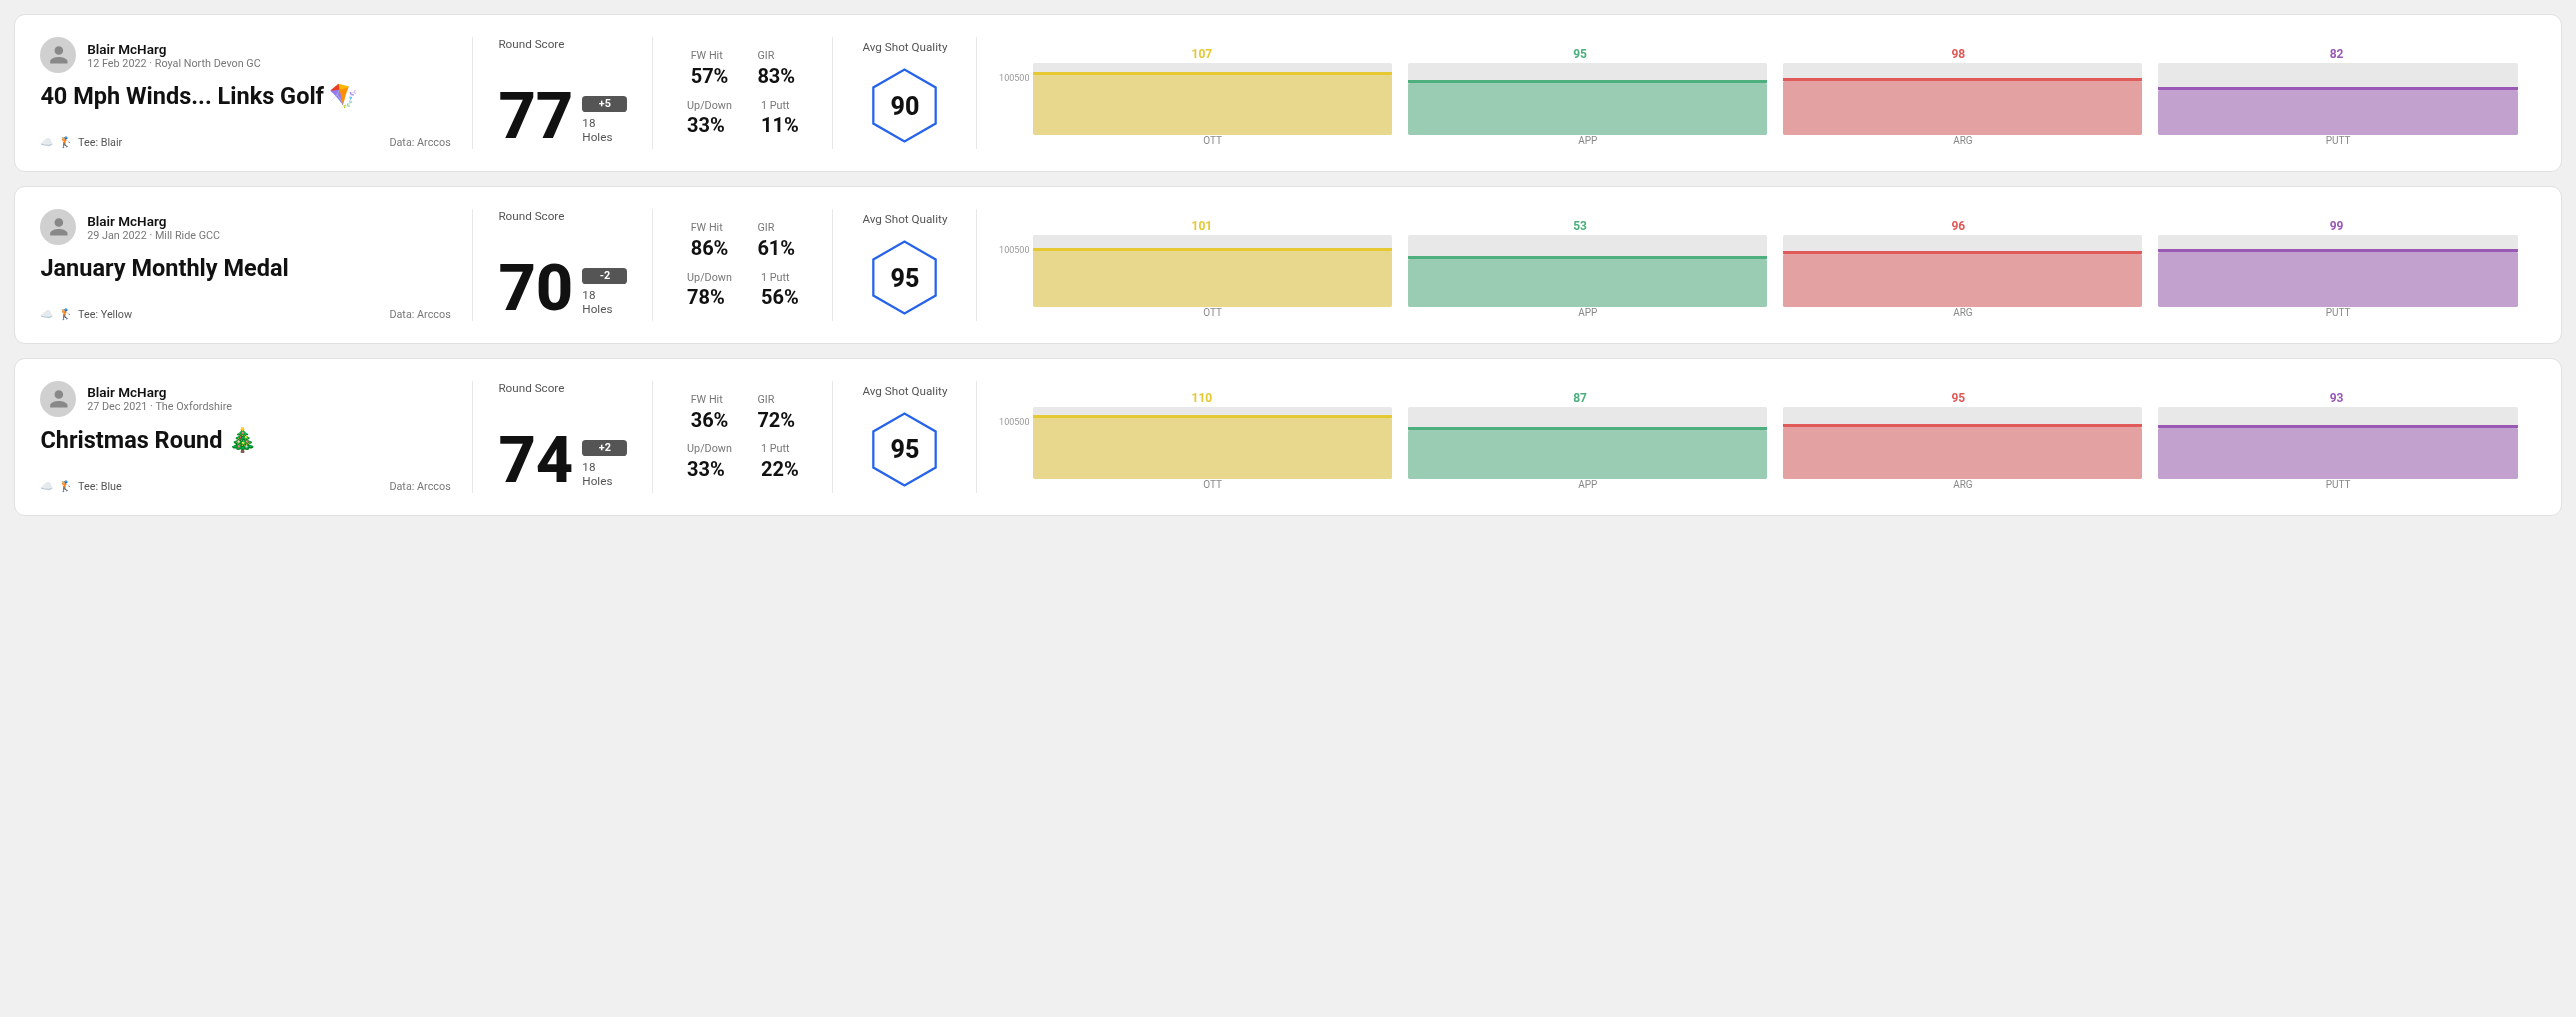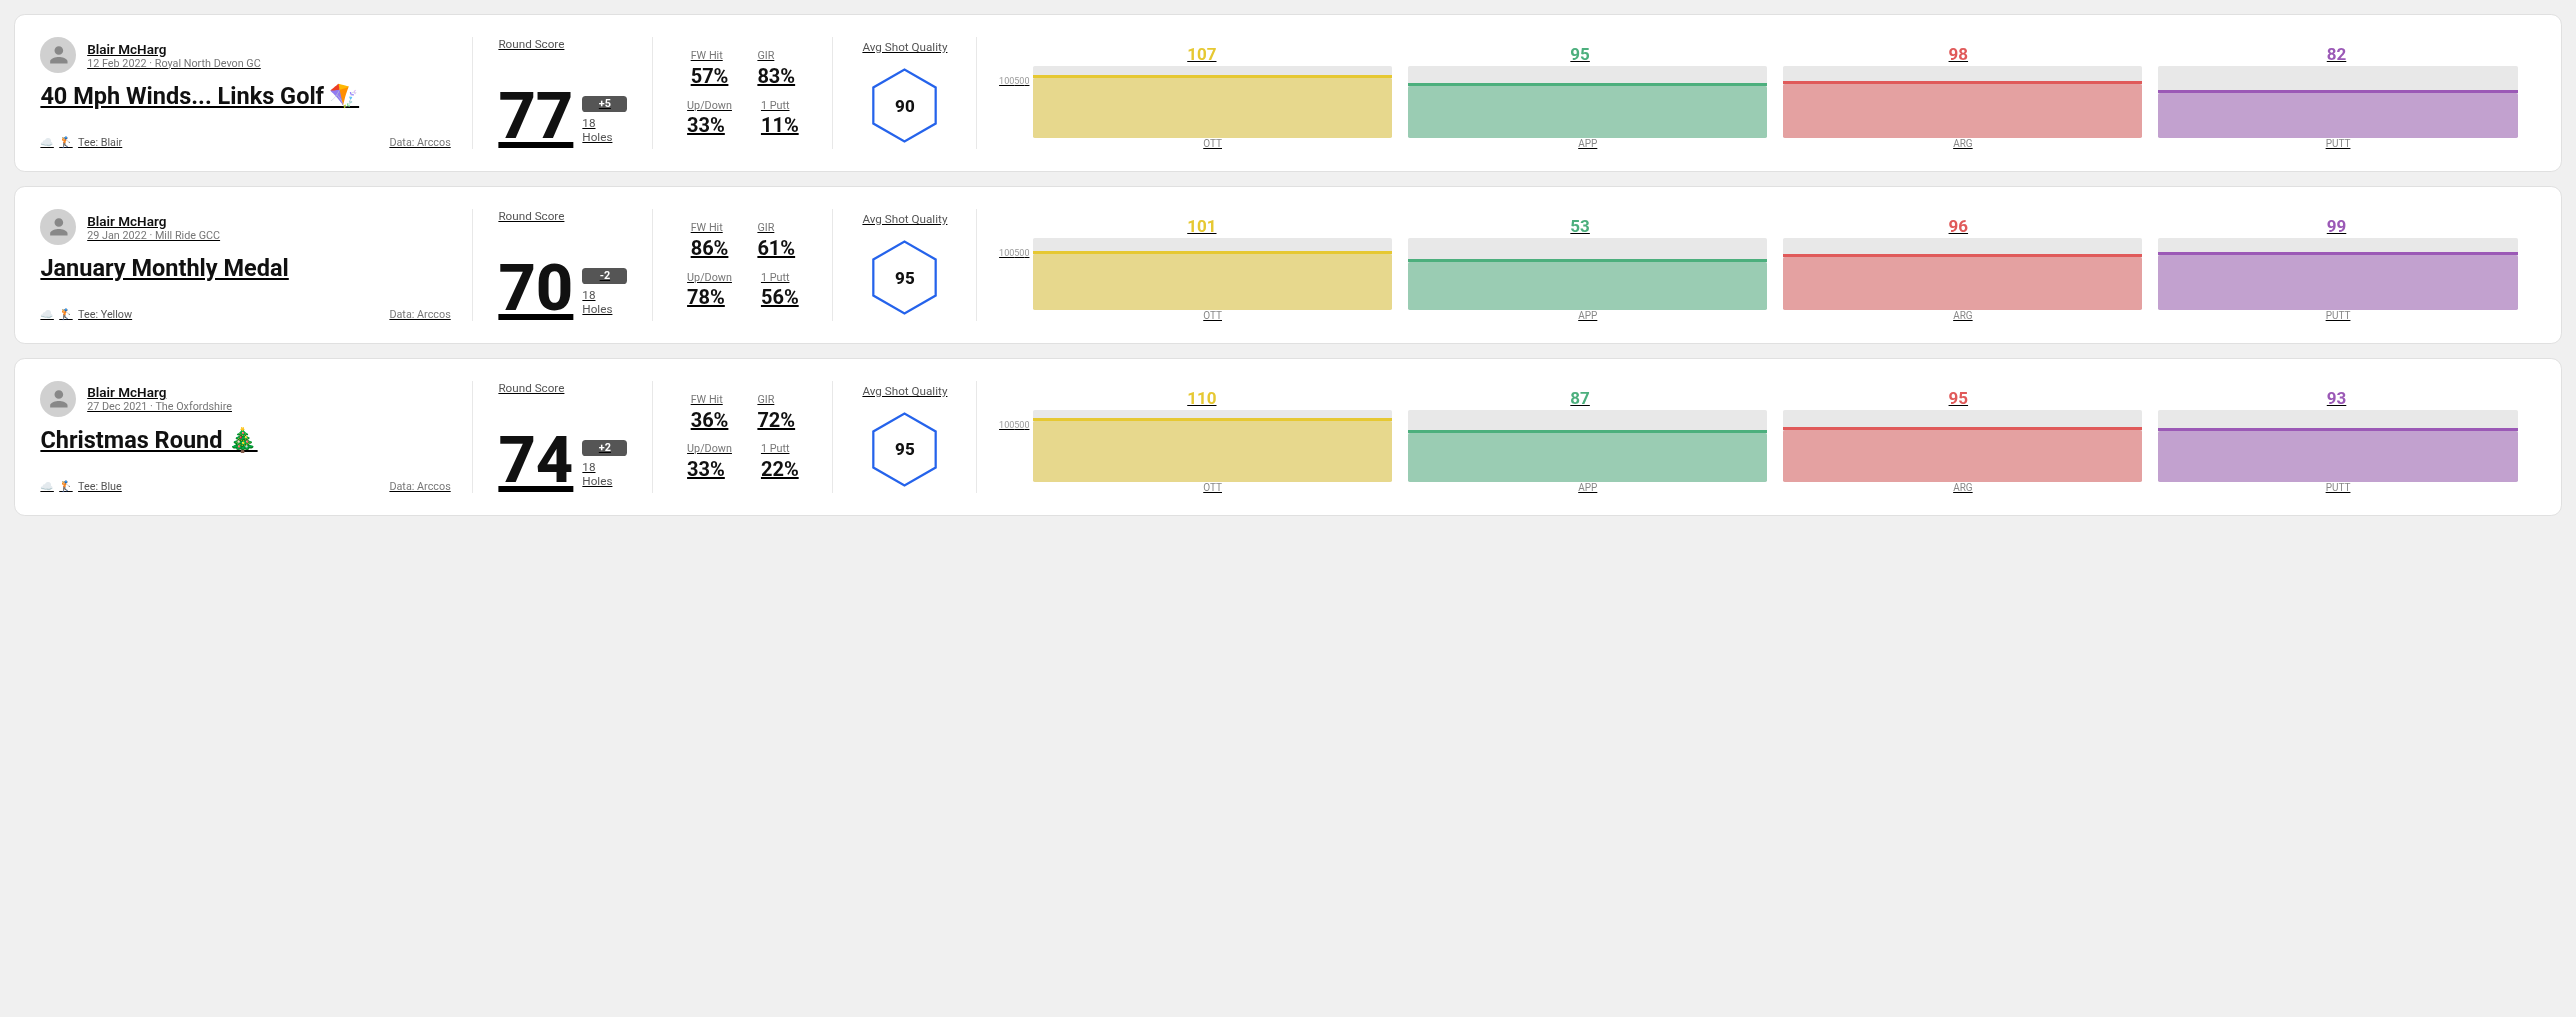--- a/index.html
+++ b/index.html
@@ -11,21 +11,20 @@
     }
     .card {
       background: #fff;
       border-radius: 10.8px;
       border: 0.9px solid #e0e0e0;
       margin-bottom: 14.4px;
       padding: 21.7px 25px;
       display: flex;
       align-items: stretch;
       gap: 0;
-      text-decoration: underline;
     }
     .card-left {
       flex: 0 0 433px;
       display: flex;
       flex-direction: column;
       justify-content: space-between;
       padding-right: 21.7px;
       border-right: 0.9px solid #e8e8e8;
     }
     .user-row {
@@ -182,21 +181,21 @@
     }
     .hexagon-container svg {
       width: 81px;
       height: 81px;
     }
     .hex-score {
       position: absolute;
       top: 50%;
       left: 50%;
       transform: translate(-50%, -50%);
-      font-size: 17px;
+      font-size: 25px;
       font-weight: 800;
       color: #111;
     }
 
     
     .card-chart {
       flex: 1;
       display: flex;
       flex-direction: column;
       justify-content: center;
@@ -208,21 +207,21 @@
     }
     .chart-top-labels {
       display: flex;
       gap: 16px;
       margin-left: 21.7px;
       margin-bottom: 1.8px;
     }
     .chart-top-label {
       flex: 1;
       text-align: center;
-      font-size: 17px;
+      font-size: 12px;
       font-weight: 700;
     }
     .chart-main {
       display: flex;
       align-items: flex-end;
     }
     .chart-bars {
       display: flex;
       gap: 16px;
       flex: 1;

